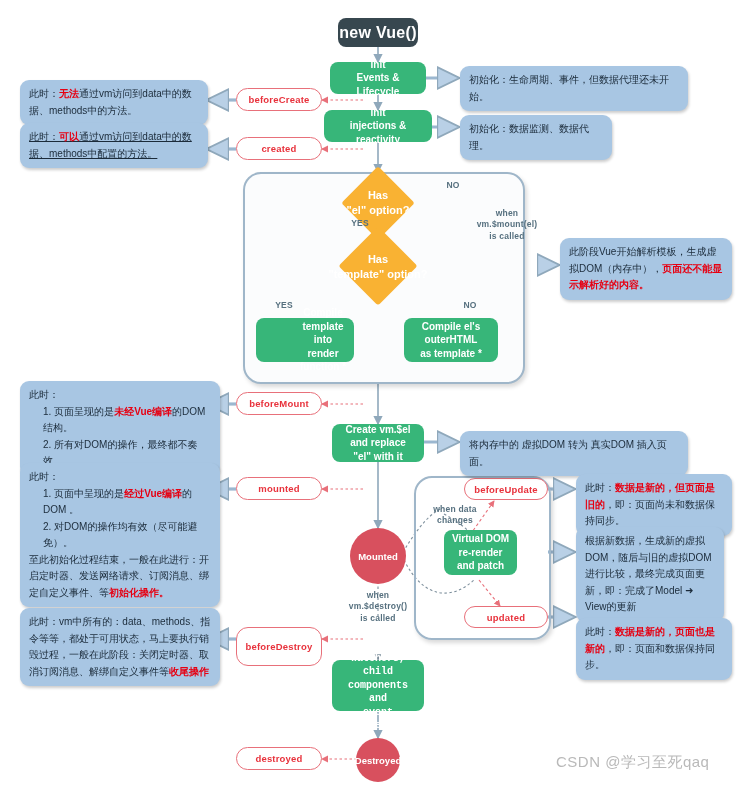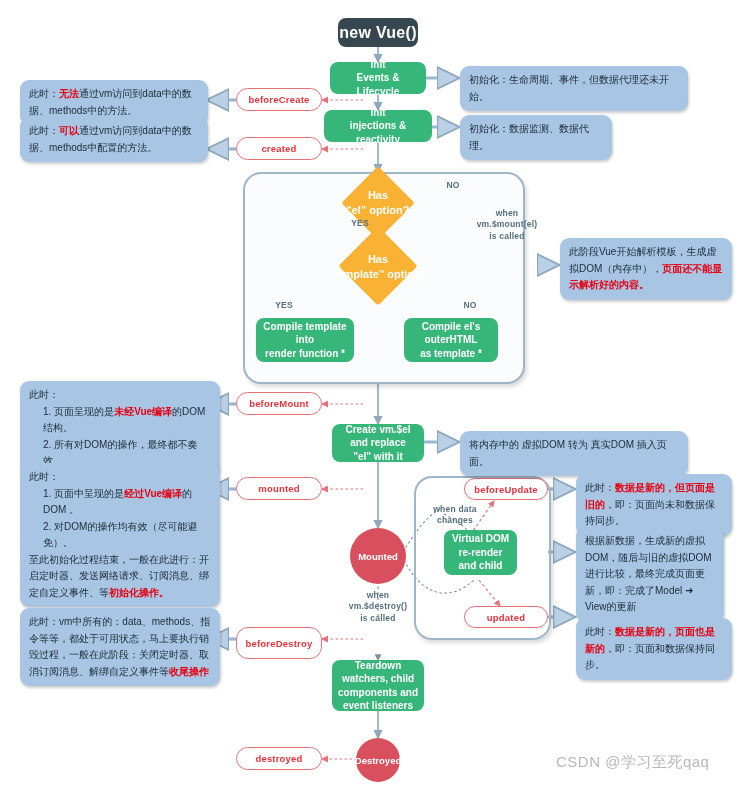--- a/index.html
+++ b/index.html
@@ -189,45 +189,45 @@
   </div>
 
   <div class="diamond-wrap" style="left:328px;top:241px;width:100px;height:51px;">
     <div class="diamond-shape" style="width:56px;height:56px;left:22px;top:-3px;"></div>
     <div class="diamond-label">
       <span>Has</span>
       <span>"template" option?</span>
     </div>
   </div>
 
-  <div class="node green-node" style="left:256px;top:318px;width:98px;height:44px;flex-direction:column;">
+  <div class="node green-node" style="left:256px;top:318px;width:98px;height:44px;flex-direction:column;padding-left:42px;">
     <span>Compile template</span>
     <span>into</span>
     <span>render function *</span>
   </div>
 
   <div class="node green-node" style="left:404px;top:318px;width:94px;height:44px;flex-direction:column;">
     <span>Compile el's</span>
     <span>outerHTML</span>
     <span>as template *</span>
   </div>
 
   <div class="node green-node" style="left:332px;top:424px;width:92px;height:38px;flex-direction:column;">
     <span>Create vm.$el</span>
     <span>and replace</span>
     <span>"el" with it</span>
   </div>
 
   <div class="node green-node" style="left:444px;top:530px;width:73px;height:45px;flex-direction:column;">
     <span>Virtual DOM</span>
     <span>re-render</span>
-    <span>and child</span>
-  </div>
-
-  <div class="node green-node" style="left:332px;top:660px;width:92px;height:51px;flex-direction:column;">
+    <span>and patch</span>
+  </div>
+
+  <div class="node green-node" style="left:332px;top:660px;width:92px;height:51px;flex-direction:column;font-family:Liberation Mono, monospace;">
     <span>Teardown</span>
     <span>watchers, child</span>
     <span>components and</span>
     <span>event listeners</span>
   </div>
 
   <div class="node state-circle" style="left:350px;top:528px;width:56px;height:56px;">
     <span>Mounted</span>
   </div>
   <div class="node state-circle" style="left:356px;top:738px;width:44px;height:44px;">
@@ -239,21 +239,21 @@
   </div>
   <div class="node hook" style="left:236px;top:137px;width:86px;height:23px;">
     <span>created</span>
   </div>
   <div class="node hook" style="left:236px;top:392px;width:86px;height:23px;">
     <span>beforeMount</span>
   </div>
   <div class="node hook" style="left:236px;top:477px;width:86px;height:23px;">
     <span>mounted</span>
   </div>
-  <div class="node hook" style="left:236px;top:627px;width:86px;height:32px;">
+  <div class="node hook" style="left:236px;top:627px;width:86px;height:39px;">
     <span>beforeDestroy</span>
   </div>
   <div class="node hook" style="left:236px;top:747px;width:86px;height:23px;">
     <span>destroyed</span>
   </div>
   <div class="node hook" style="left:464px;top:478px;width:84px;height:22px;">
     <span>beforeUpdate</span>
   </div>
   <div class="node hook" style="left:464px;top:606px;width:84px;height:22px;">
     <span>updated</span>
@@ -283,21 +283,21 @@
   <div class="glabel" style="left:334px;top:590px;width:88px;">
     <span>when</span><br>
     <span>vm.$destroy()</span><br>
     <span>is called</span>
   </div>
 
   <div class="note" style="left:20px;top:80px;width:188px;">
     <span>此时：</span><span class="hl">无法</span><span>通过vm访问到data中的数据、methods中的方法。</span>
   </div>
 
-  <div class="note" style="left:20px;top:117px;width:188px;">
+  <div class="note" style="left:20px;top:123px;width:188px;text-decoration:underline;">
     <span>此时：</span><span class="hl">可以</span><span>通过vm访问到data中的数据、methods中配置的方法。</span>
   </div>
 
   <div class="note" style="left:460px;top:66px;width:228px;">
     <span>初始化：生命周期、事件，但数据代理还未开始。</span>
   </div>
 
   <div class="note" style="left:460px;top:115px;width:152px;">
     <span>初始化：数据监测、数据代理。</span>
   </div>

